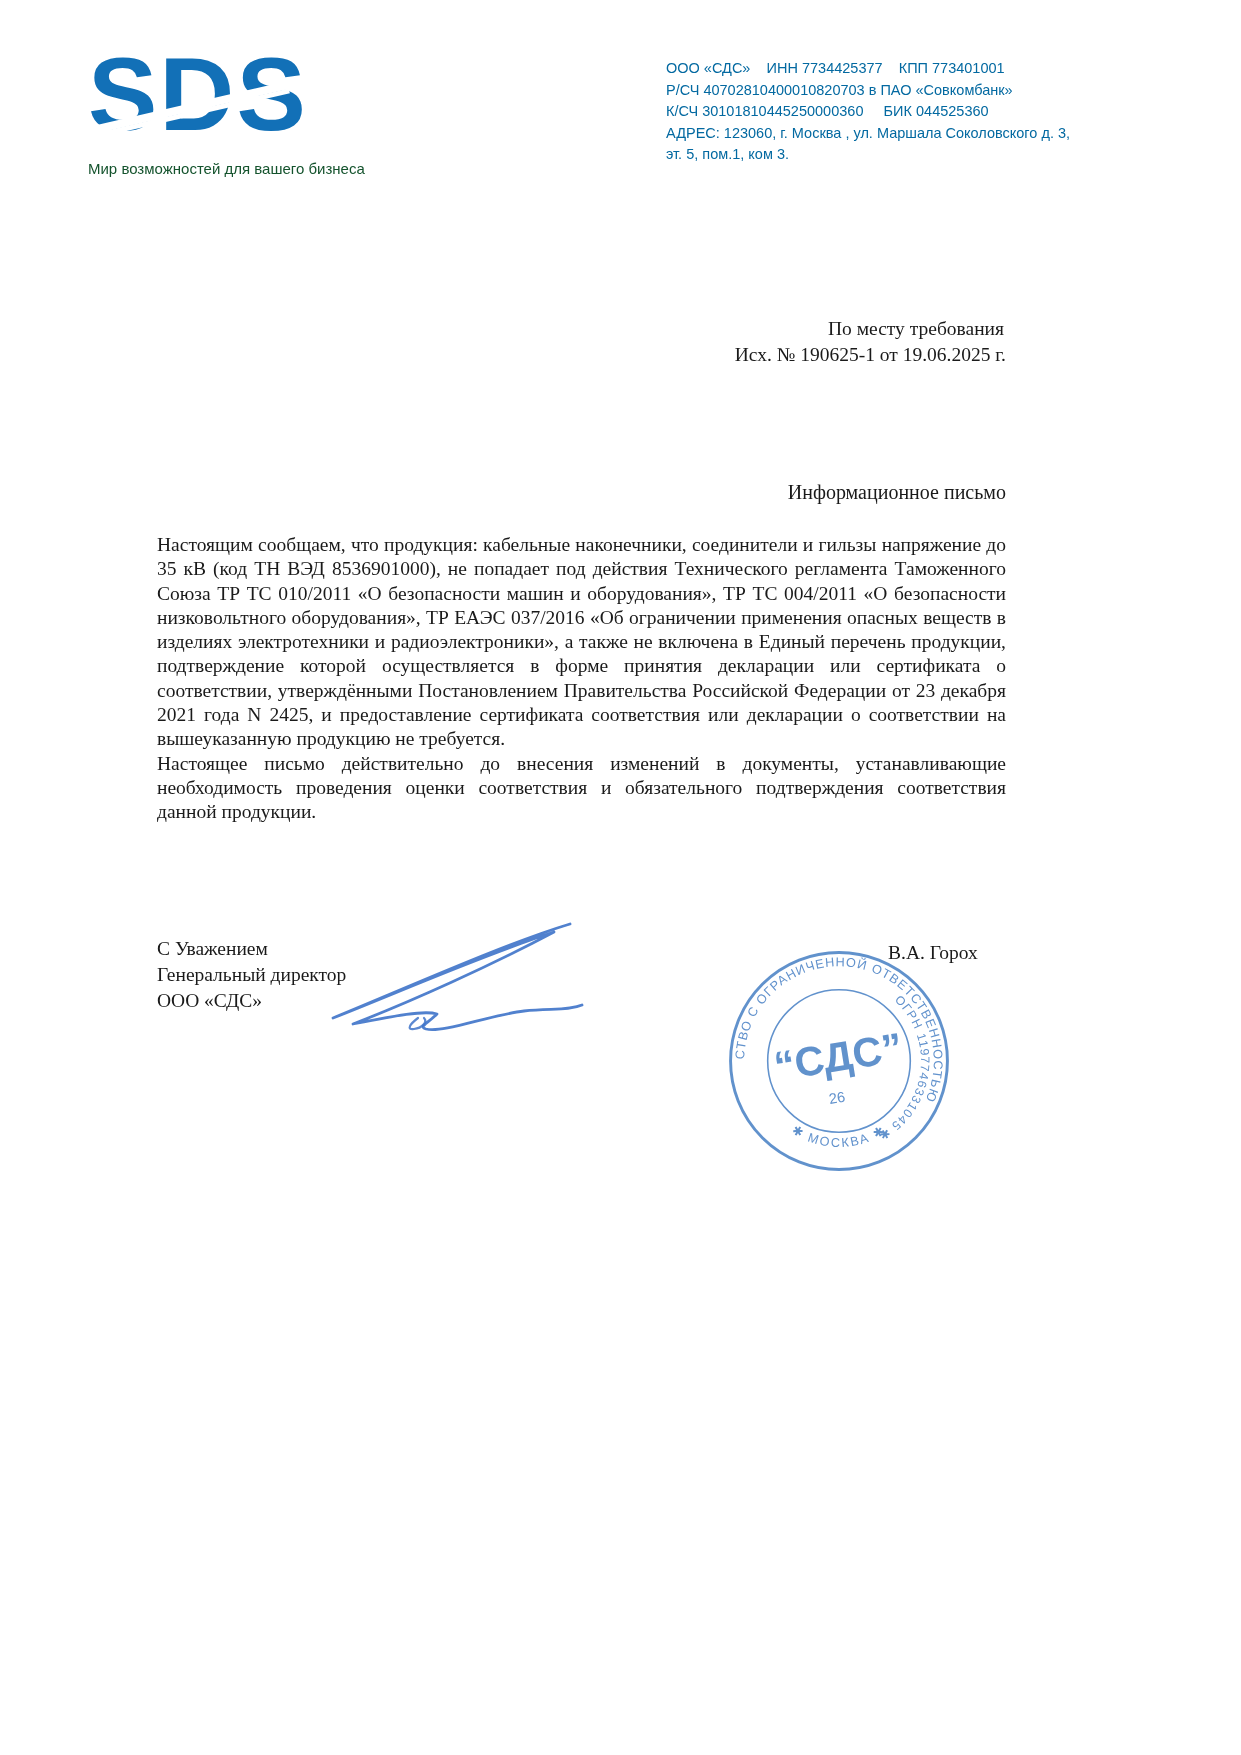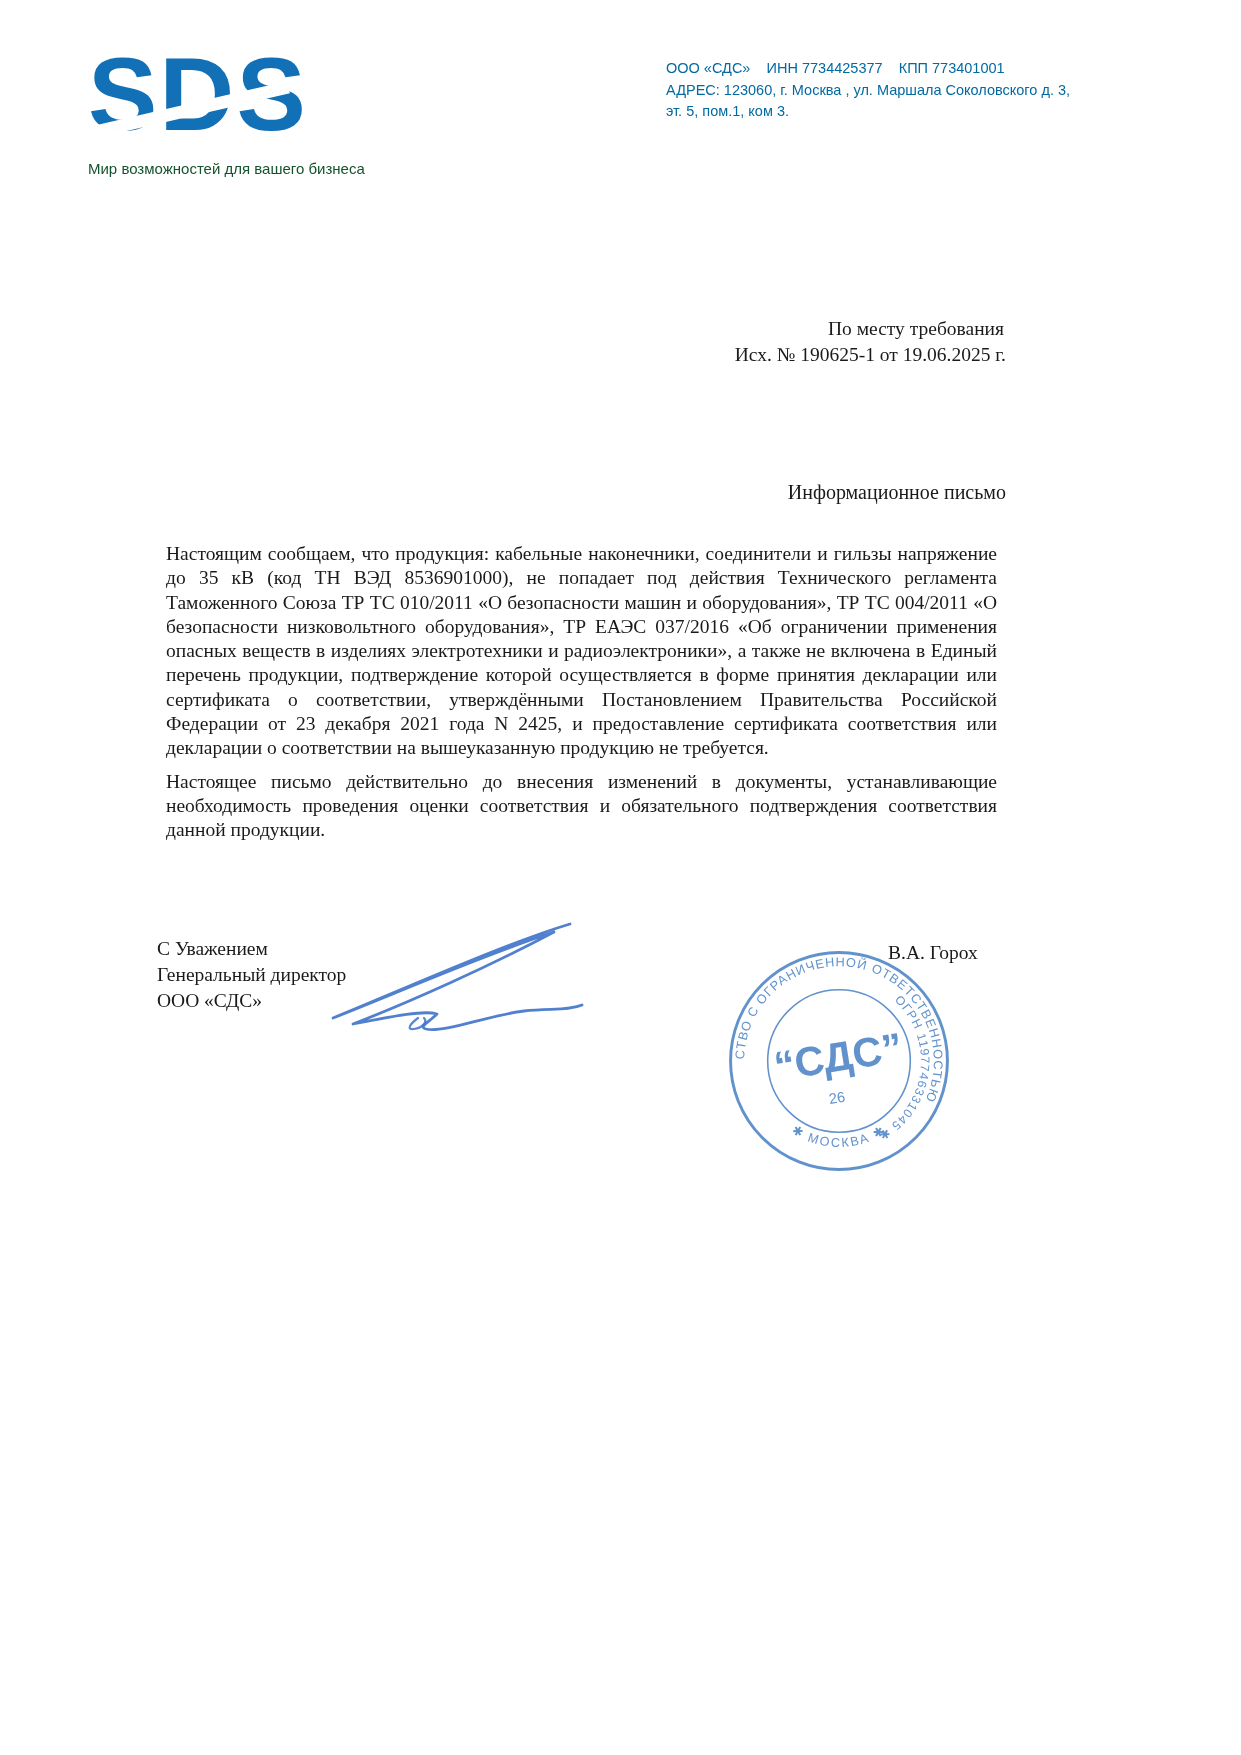--- a/index.html
+++ b/index.html
@@ -75,21 +75,21 @@
   }
   .letter-body {
     position: absolute;
     left: 157px;
     top: 533px;
     width: 849px;
     font-size: 19.5px;
     line-height: 24.3px;
     text-align: justify;
   }
-  .letter-body p { margin: 9px; }
+  .letter-body p { margin: 0; }
 
   
   .signature-block {
     position: absolute;
     left: 157px;
     top: 936px;
     font-size: 19.5px;
     line-height: 26px;
   }
   .signature-svg {
@@ -154,20 +154,22 @@
 
   <div class="logo-wrap">
     <div class="logo-text">SDS</div>
     <div class="logo-cut c1"></div>
     <div class="logo-cut c2"></div>
     <div class="logo-tagline">Мир возможностей для вашего бизнеса</div>
   </div>
 
   <div class="company-details">
     <div class="company-line">ООО «СДС»    ИНН 7734425377    КПП 773401001</div>
+    <div class="company-line">Р/СЧ 40702810400010820703 в ПАО «Совкомбанк»</div>
+    <div class="company-line">К/СЧ 30101810445250000360     БИК 044525360</div>
     <div class="company-line">АДРЕС: 123060, г. Москва , ул. Маршала Соколовского д. 3,</div>
     <div class="company-line">эт. 5, пом.1, ком 3.</div>
   </div>
 
   <div class="reference">
     <div class="ref1">По месту требования</div>
     <div class="ref2">Исх. № 190625-1 от 19.06.2025 г.</div>
   </div>
 
   <div class="letter-title">Информационное письмо</div>

